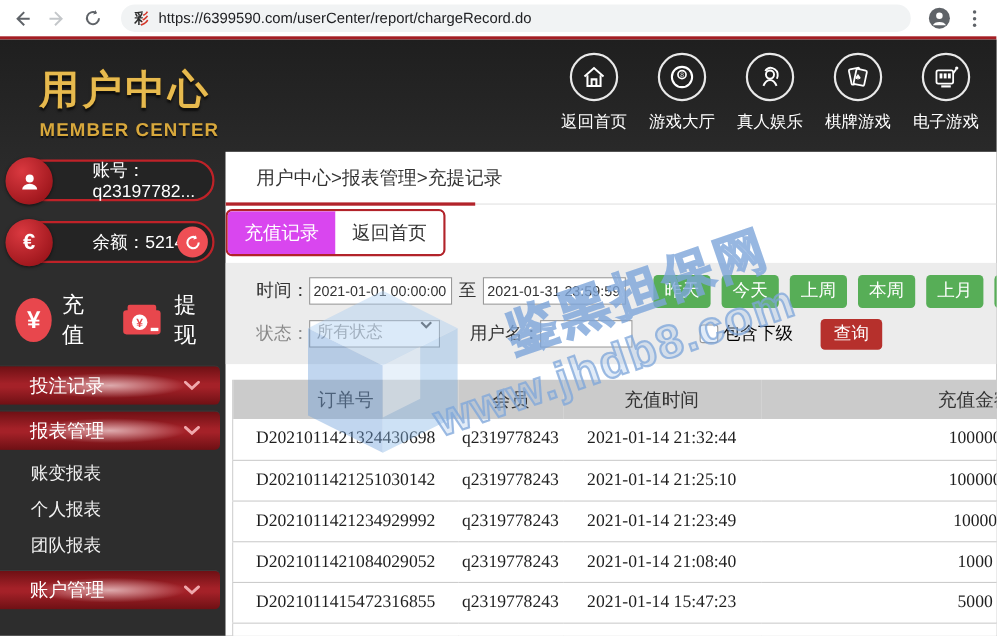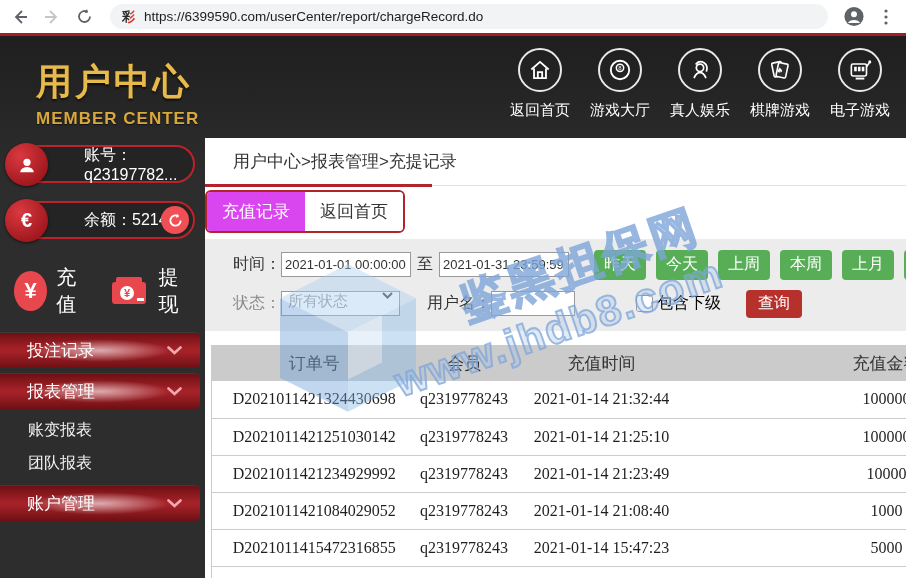--- a/index.html
+++ b/index.html
@@ -275,20 +275,23 @@
         <svg width="15" height="9">
             <polyline points="1.5,1.5 7.5,7 13.5,1.5" stroke="#f0a9ad" stroke-width="2.6" fill="none" stroke-linecap="round"></polyline>
           </svg>
       </span>
     </div>
 
     <div class="msub">
       <span>账变报表</span>
     </div>
     <div class="msub">
+      <span>个人报表</span>
+    </div>
+    <div class="msub">
       <span>团队报表</span>
     </div>
 
     <div class="mbar">
       <span>账户管理</span>
       <span class="chev">
         <svg width="15" height="9">
             <polyline points="1.5,1.5 7.5,7 13.5,1.5" stroke="#f0a9ad" stroke-width="2.6" fill="none" stroke-linecap="round"></polyline>
           </svg>
       </span>

